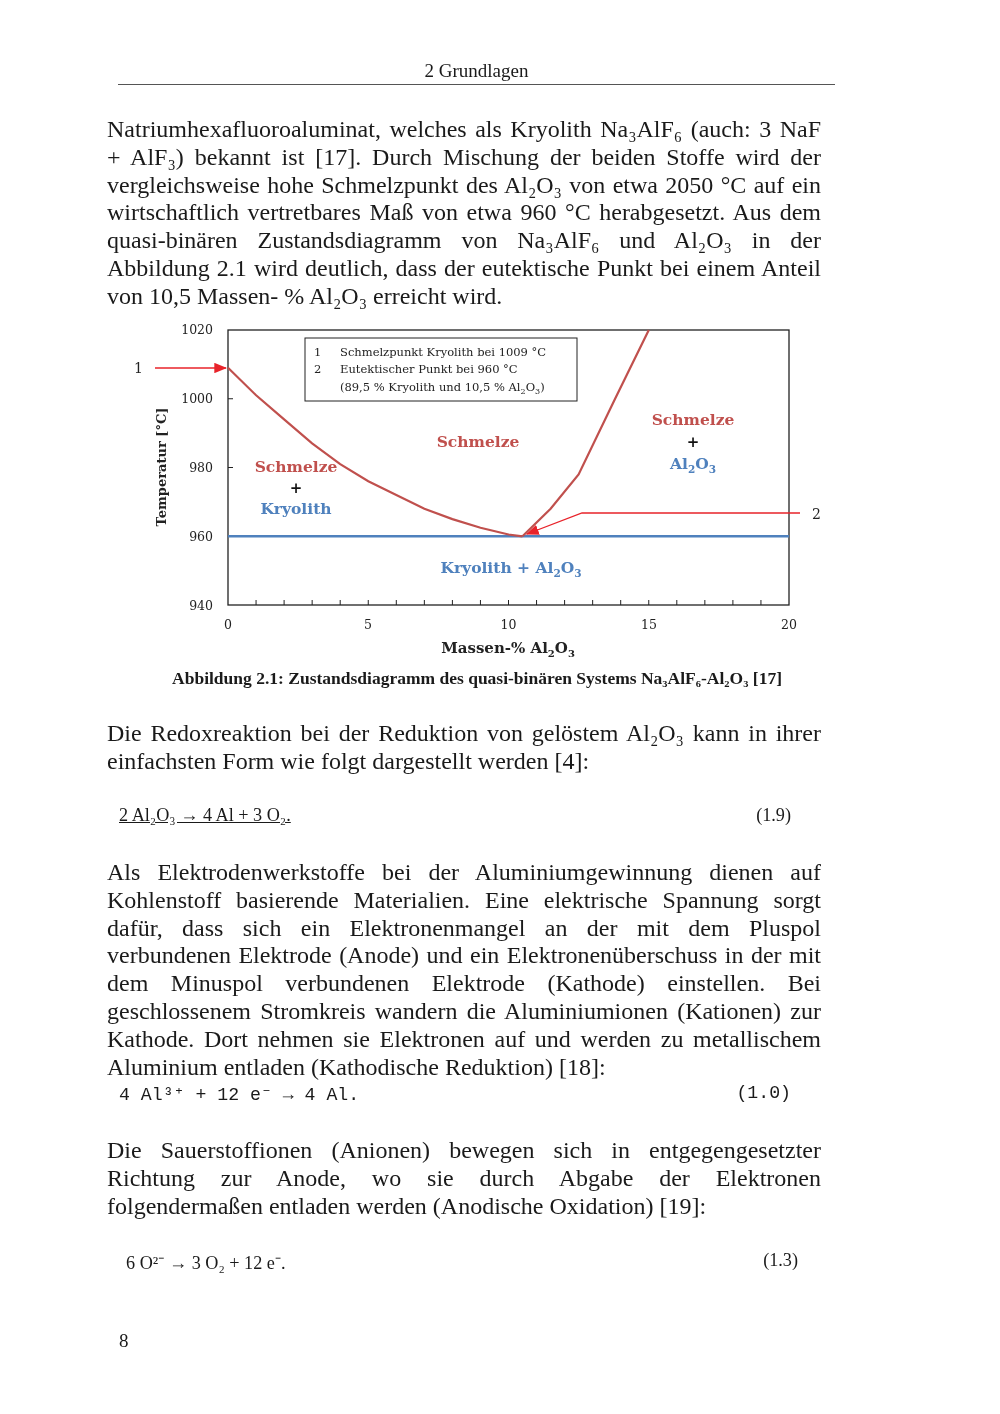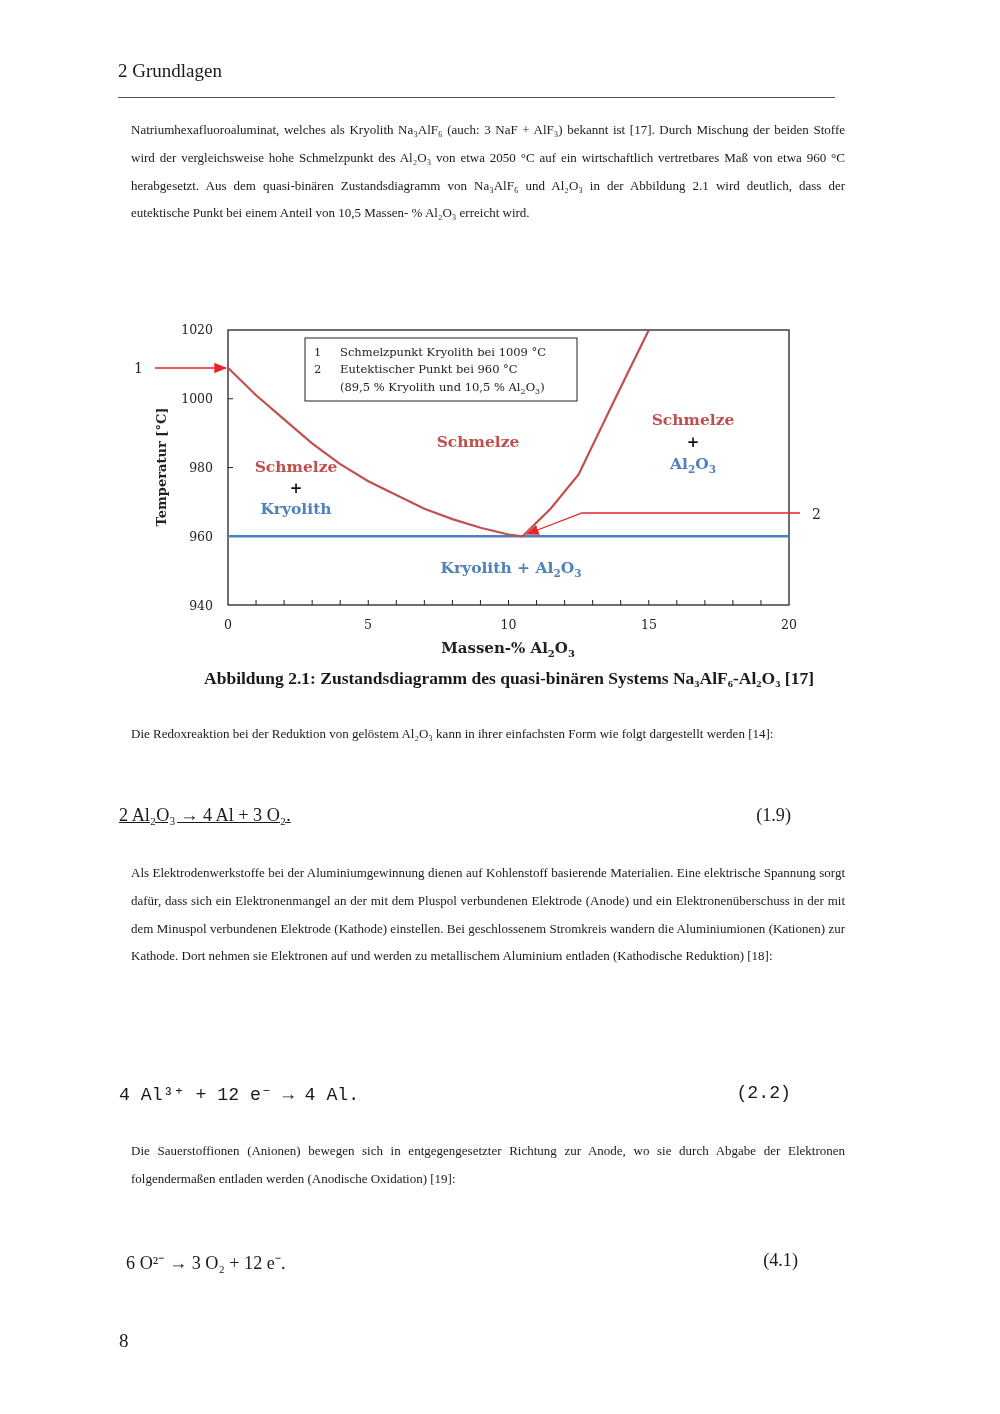--- a/index.html
+++ b/index.html
@@ -1,25 +1,25 @@
 <!DOCTYPE html>
 <html><head>
 <meta charset="utf-8">
 <style>
   html, body { margin: 0; padding: 0; background: #ffffff; }
   body { width: 1000px; height: 1414px; position: relative; overflow: hidden;
          font-family: "Liberation Serif", serif; color: #1a1a1a; }
   .header { position: absolute; left: 118px; top: 60px; width: 717px; font-size: 19px;
-            border-bottom: 1px solid #555; padding-bottom: 15px; }
-  .para { position: absolute; left: 131px; width: 714px; font-size: 13px; line-height: 27.8px;
+            border-bottom: 1px solid #555; padding-bottom: 2px; text-align: center; }
+  .para { position: absolute; left: 107px; width: 714px; font-size: 24px; line-height: 27.8px;
           text-align: justify; margin: 0; }
   .eq { position: absolute; left: 119px; width: 672px; font-size: 18.2px; }
   .eq .num { position: absolute; right: 0; top: 0; }
   .caption { position: absolute; left: 0; width: 954px; top: 668px; text-align: center;
-             font-weight: bold; font-size: 17.5px; padding-left: 32px; }
+             font-weight: bold; font-size: 17.5px; }
   .pagenum { position: absolute; left: 119px; top: 1330px; font-size: 19px; }
   .chart { position: absolute; left: 0; top: 0; }
   .ctext { font-family: "DejaVu Serif", serif; }
 </style>
 </head>
 <body>
 
 <div class="header">2 Grundlagen</div>
 
 <p class="para" style="top:116px;">Natriumhexafluoroaluminat, welches als Kryolith Na₃AlF₆ (auch: 3 NaF + AlF₃) bekannt ist [17]. Durch Mischung der beiden Stoffe wird der vergleichsweise hohe Schmelzpunkt des Al₂O₃ von etwa 2050 °C auf ein wirtschaftlich vertretbares Maß von etwa 960 °C herabgesetzt. Aus dem quasi-binären Zustandsdiagramm von Na₃AlF₆ und Al₂O₃ in der Abbildung 2.1 wird deutlich, dass der eutektische Punkt bei einem Anteil von 10,5 Massen- % Al₂O₃ erreicht wird.</p>
@@ -109,34 +109,34 @@
   <line x1="155" y1="368" x2="226" y2="368" stroke="#e8232a" stroke-width="1.3" marker-end="url(#arr)"></line>
 
   <text class="ctext" x="812" y="519" font-size="14" fill="#222" id="an2">2</text>
   <polyline points="800,513 582,513 527,534" fill="none" stroke="#e8232a" stroke-width="1.3" marker-end="url(#arr)"></polyline>
 </svg>
 
 <div class="caption">
   <span>Abbildung 2.1: Zustandsdiagramm des quasi-binären Systems Na₃AlF₆-Al₂O₃ [17]</span>
 </div>
 
-<p class="para" style="top:720px;">Die Redoxreaktion bei der Reduktion von gelöstem Al₂O₃ kann in ihrer einfachsten Form wie folgt dargestellt werden [14]:</p>
+<p class="para" style="top:720px;">Die Redoxreaktion bei der Reduktion von gelöstem Al₂O₃ kann in ihrer einfachsten Form wie folgt dargestellt werden [4]:</p>
 
 <div class="eq" style="top:805px;text-decoration:underline;">
   <span>2 Al₂O₃ → 4 Al + 3 O₂.</span>
   <span class="num">(1.9)</span>
 </div>
 
 <p class="para" style="top:859px;">Als Elektrodenwerkstoffe bei der Aluminiumgewinnung dienen auf Kohlenstoff basierende Materialien. Eine elektrische Spannung sorgt dafür, dass sich ein Elektronenmangel an der mit dem Pluspol verbundenen Elektrode (Anode) und ein Elektronenüberschuss in der mit dem Minuspol verbundenen Elektrode (Kathode) einstellen. Bei geschlossenem Stromkreis wandern die Aluminiumionen (Kationen) zur Kathode. Dort nehmen sie Elektronen auf und werden zu metallischem Aluminium entladen (Kathodische Reduktion) [18]:</p>
 
 <div class="eq" style="top:1083px;font-family:Liberation Mono, monospace;">
   <span>4 Al³⁺ + 12 e⁻ → 4 Al.</span>
-  <span class="num">(2.2)</span>
+  <span class="num">(1.0)</span>
 </div>
 
 <p class="para" style="top:1137px;">Die Sauerstoffionen (Anionen) bewegen sich in entgegengesetzter Richtung zur Anode, wo sie durch Abgabe der Elektronen folgendermaßen entladen werden (Anodische Oxidation) [19]:</p>
 
 <div class="eq" style="top:1250px;margin-left:7px;">
   <span>6 O²⁻ → 3 O₂ + 12 e⁻.</span>
-  <span class="num">(4.1)</span>
+  <span class="num">(1.3)</span>
 </div>
 
 <div class="pagenum">8</div>
 
 </body></html>

